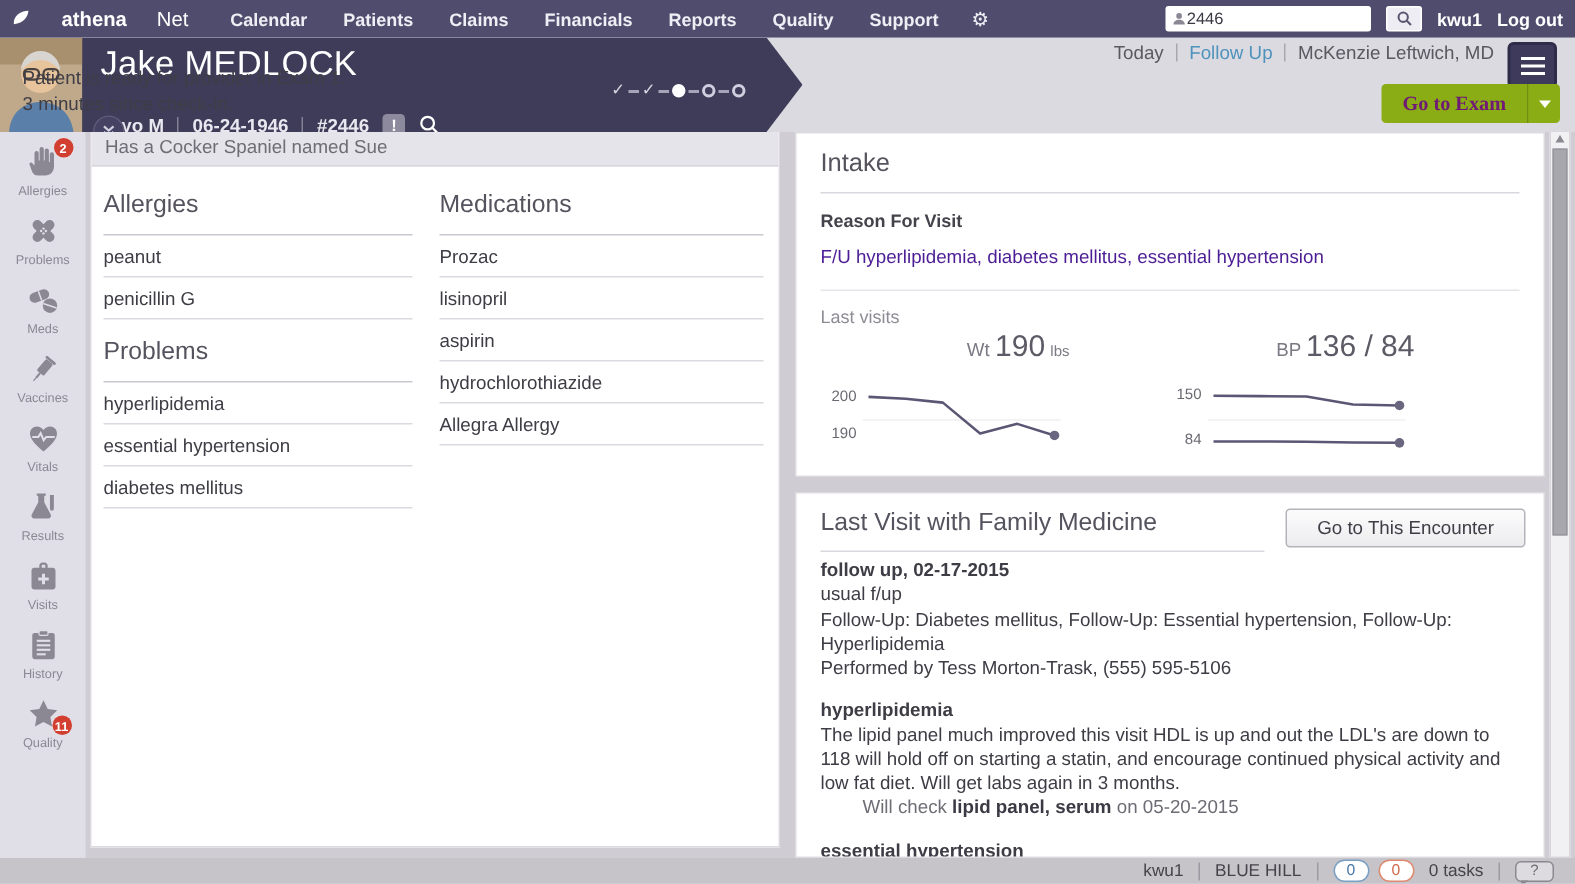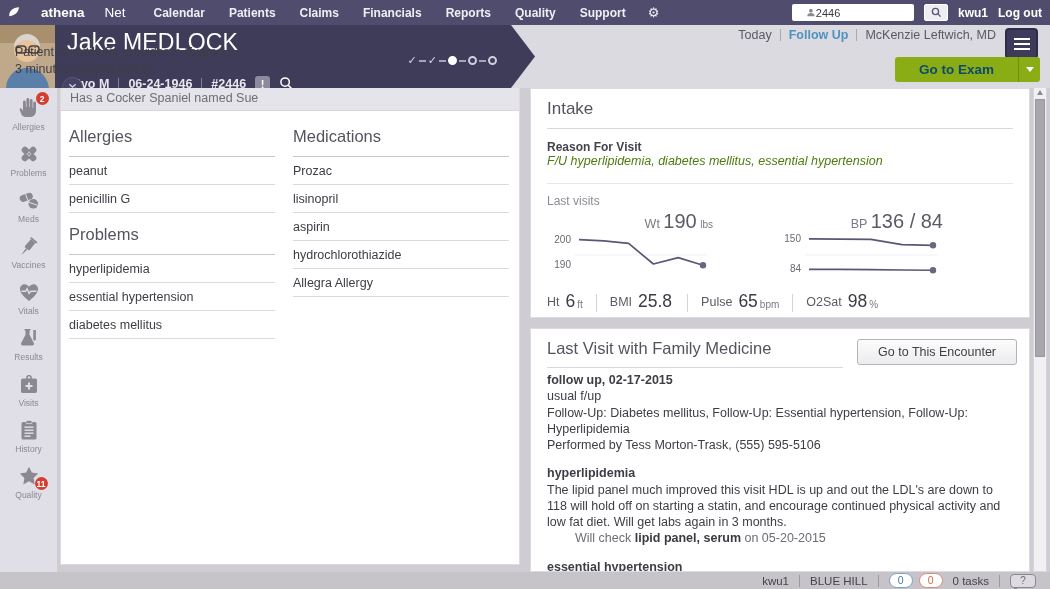--- a/index.html
+++ b/index.html
@@ -8,21 +8,21 @@
 
   
   .topnav { position:absolute; top:0; left:0; width:1050px; height:25px;
     background:var(--c-nav,#504c6e); display:flex; align-items:center; padding:0 8px; z-index:20; }
   .logo { display:flex; align-items:center; gap:20px; color:#fff; font-size:13.5px; font-weight:bold; cursor:pointer; }
   .logo .net { font-weight:normal; }
   .topnav-items { display:flex; gap:24px; margin-left:28px; }
   .nav-item { color:#efeef5; font-size:12px; font-weight:bold; cursor:pointer; white-space:nowrap; }
   .nav-gear { color:#efeef5; font-size:13px; margin-left:22px; cursor:pointer; }
   .nav-right { margin-left:auto; display:flex; align-items:center; gap:10px; }
-  .searchbox { background:#fff; height:17px; width:122px; display:flex; align-items:center; padding:0 14px; border-radius:2px; }
+  .searchbox { background:#fff; height:17px; width:137px; display:flex; align-items:center; padding:0 4px; border-radius:2px; }
   .searchbox input { border:0; outline:none; width:100%; font-size:11px; color:#3a3842; font-family:"Liberation Sans",sans-serif; }
   .search-btn { width:24px; height:17px; background:#efedf4; border:1px solid #ffffff; border-radius:2px;
     display:flex; align-items:center; justify-content:center; cursor:pointer; }
   .nav-user,.nav-logout { color:#fff; font-size:12px; font-weight:bold; cursor:pointer; text-decoration:none; }
 
   
   .banner-row { position:absolute; top:25px; left:0; width:1050px; height:63px; background:#dcdae1; z-index:15; }
   .banner { position:absolute; left:0; top:0; width:535px; height:63px; background:var(--c-banner,#3f3c59);
     clip-path:polygon(0 0, calc(100% - 24px) 0, 100% 50%, calc(100% - 24px) 100%, 0 100%); }
   .avatar { position:absolute; left:0; top:0; width:55px; height:63px; overflow:hidden; cursor:pointer; }
@@ -38,30 +38,30 @@
   .pg-dash { width:7px; height:2px; background:#a7a4ba; margin:0 2px; }
   .pg-dot { width:9px; height:9px; border:2px solid #cfcede; border-radius:50%; }
   .pg-dot.current { background:#fff; border-color:#fff; }
   .expand-chevrons { position:absolute; left:62px; bottom:-10px; width:21px; height:21px; border-radius:50%;
     background:#454263; border:1px solid #5b5878; display:flex; align-items:center; justify-content:center;
     cursor:pointer; z-index:30; padding:0; }
 
   
   .enc-links { position:absolute; top:3px; right:54px; display:flex; align-items:center; gap:8px;
     font-size:12.5px; color:#5a5860; }
-  .enc-links .lnk { color:var(--c-link,#4e93bd); cursor:pointer;font-weight:bold; }
+  .enc-links .lnk { color:var(--c-link,#4e93bd); cursor:pointer; }
   .enc-sep { border-left:1px solid #a9a7af; height:12px; }
   .hamburger { position:absolute; top:3px; right:12px; width:33px; height:31px; background:#3d3a5c;
     border:2px solid #2f2c49; border-radius:4px; display:flex; flex-direction:column; align-items:center;
     justify-content:center; gap:3px; cursor:pointer; }
   .hamburger span { display:block; width:16px; height:2px; background:#fff; }
   .enc-status { position:absolute; left:15px; top:19px; font-size:12.5px; color:#3f3d46; line-height:1.35; }
   .goto-exam { position:absolute; right:10px; bottom:6px; display:flex; }
-  .ge-main { background:var(--c-green,#8aad15); border:0; color:#0c4a6e; font-size:13.5px; font-weight:bold;
-    padding:5px 24px; border-radius:3px 0 0 3px; cursor:pointer; font-family:Liberation Sans, sans-serif; }
+  .ge-main { background:var(--c-green,#8aad15); border:0; color:#701a75; font-size:13.5px; font-weight:bold;
+    padding:5px 14px; border-radius:3px 0 0 3px; cursor:pointer; font-family:Liberation Serif, serif; }
   .ge-caret { background:var(--c-green,#8aad15); border:0; border-left:1px solid #6f8d10; width:22px;
     border-radius:0 3px 3px 0; cursor:pointer; display:flex; align-items:center; justify-content:center; }
   .caret { width:0; height:0; border-left:4px solid transparent; border-right:4px solid transparent; border-top:5px solid #fff; }
 
   
   .sidebar { position:absolute; left:0; top:88px; width:57px; height:484px; background:#e0dee6; padding-top:8px; }
   .sb-item { display:flex; flex-direction:column; align-items:center; height:42px; margin-bottom:4px; cursor:pointer; }
   .sb-icon { position:relative; width:24px; height:24px; }
   .sb-icon svg { width:24px; height:24px; display:block; }
   .sb-badge { position:absolute; top:-4px; right:-8px; min-width:13px; height:13px; background:var(--c-badge,#d23f31);
@@ -81,29 +81,29 @@
   .list-title { font-size:16.5px; font-weight:normal; color:#56535e; padding:12px 0 10px;
     border-bottom:1px solid #c9c7cf; }
   ul.chart-list { list-style:none; }
   ul.chart-list li { padding:7px 0 6px; border-bottom:1px solid #dcdae0; font-size:12.5px; color:#3e3c44; }
 
   
   .intake-card { position:absolute; left:530px; top:88px; width:500px; height:230px; background:#fff;
     border:1px solid #dddbe0; padding:10px 16px; overflow:hidden; }
   .card-title { font-size:17px; font-weight:normal; color:#56535e; border-bottom:1px solid #d9d7dd; padding-bottom:9px; }
   .rfv-label { margin-top:11px; font-size:12px; font-weight:bold; color:#44424b; }
-  .rfv-value { margin-top:0; font-size:12.5px; color:#4d7c0f;font-style:italic; }
+  .rfv-value { margin-top:10px; font-size:12.5px; color:#4c1d95; }
   .intake-divider { border:0; border-top:1px solid #e6e5e9; margin-top:15px; }
   .lv-label { margin-top:10px; font-size:12px; color:#8e8c94; }
   .sparks { display:flex; gap:40px; margin-top:2px; }
   .spark-group { width:190px; }
   .spark-title { text-align:right; padding-right:24px; color:#7b7983; font-size:12.5px; }
   .spark-title .big { font-size:20px; color:#5d5a66; }
   .spark-title .unit { font-size:10px; }
-  .spark-body { display:flex; margin-top:0; }
+  .spark-body { display:flex; margin-top:15px; }
   .spark-labels { position:relative; width:28px; height:44px; }
   .spark-labels span { position:absolute; right:4px; font-size:10px; color:#6a6871; }
   .vitals-row { margin-top:14px; display:flex; align-items:flex-end; }
   .vital-label { font-size:12.5px; color:#5c5a63; }
   .vital-value { font-size:17.5px; color:#3c3a43; margin:0 2px 0 6px; }
   .vital-unit { font-size:10px; color:#7b7983; align-self:flex-end; margin-bottom:2px; }
   .vital-sep { border-left:1px solid #d4d2d8; height:18px; margin:0 13px; }
   .vital-item { display:flex; align-items:center; }
 
   

